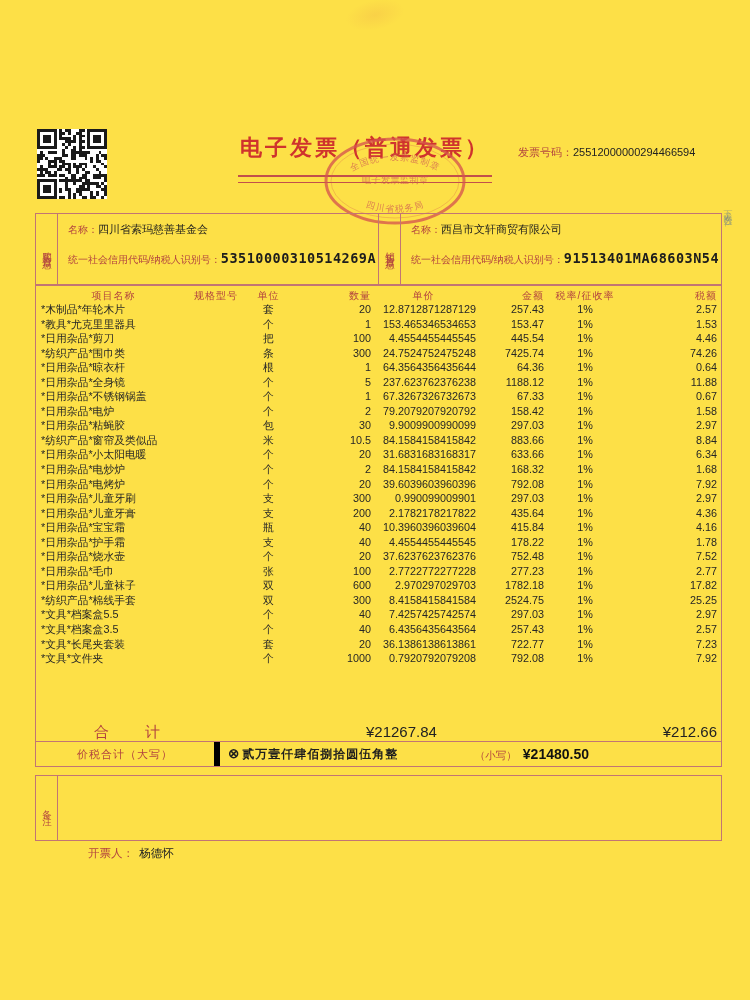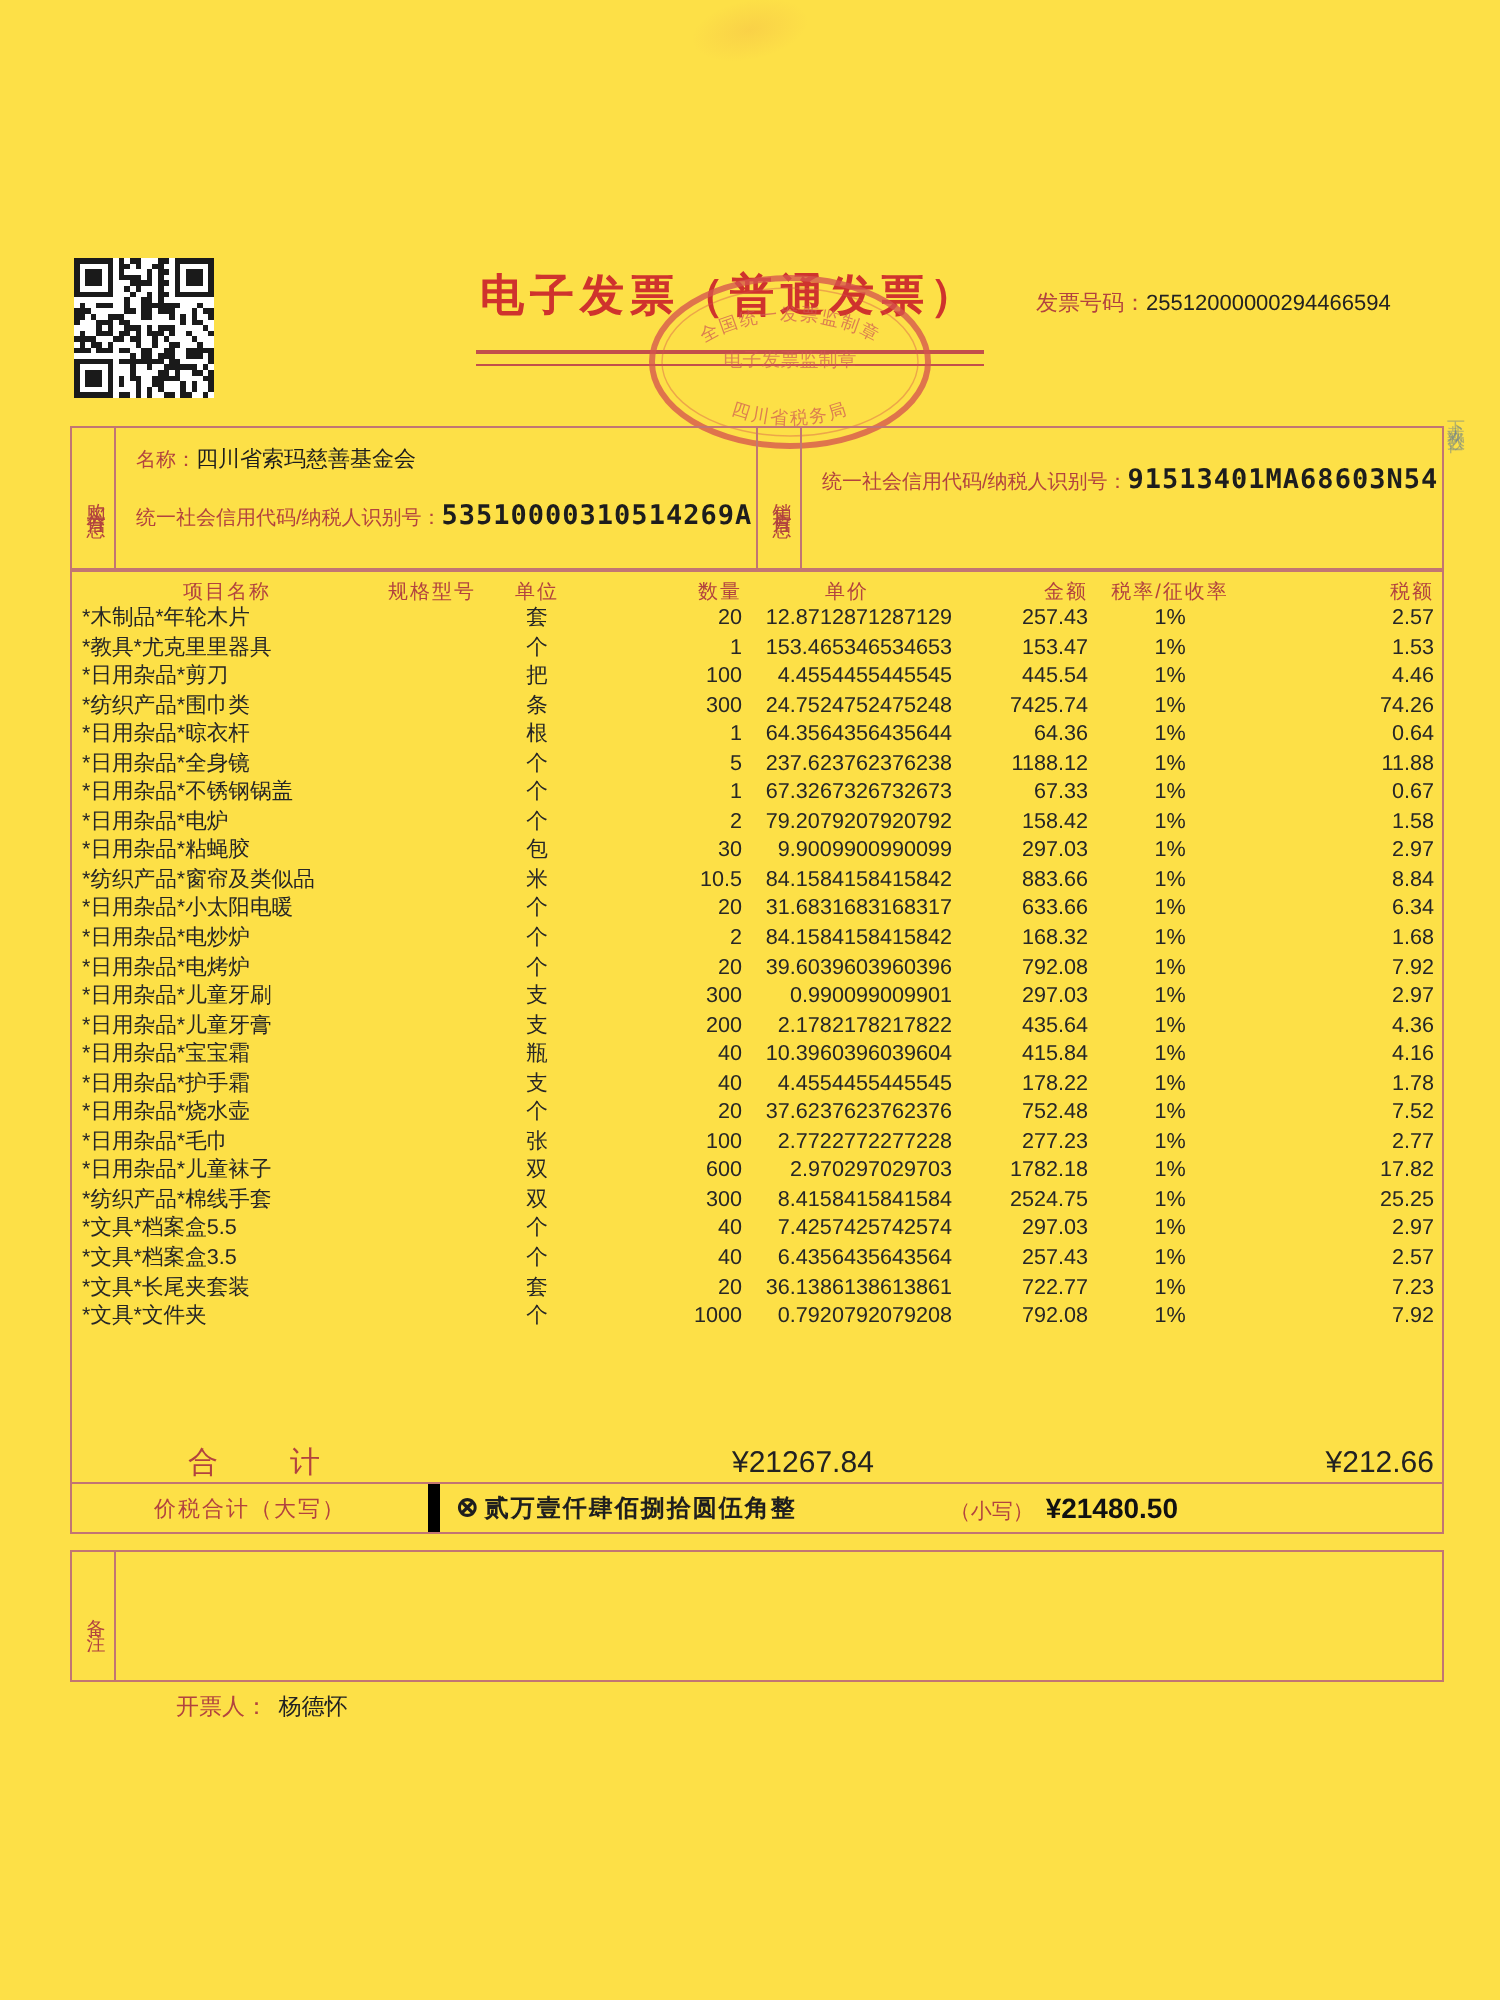--- a/index.html
+++ b/index.html
@@ -357,20 +357,23 @@
           <span class="lbl">名称：</span><span class="val">四川省索玛慈善基金会</span>
         </div>
         <div class="pline pline2">
           <span class="lbl">统一社会信用代码/纳税人识别号：</span><span class="val taxid">53510000310514269A</span>
         </div>
       </div>
     </div>
     <div class="half">
       <div class="vlabel">销售方信息</div>
       <div class="pbody">
+        <div class="pline pline1">
+          <span class="lbl">名称：</span><span class="val">西昌市文轩商贸有限公司</span>
+        </div>
         <div class="pline pline2">
           <span class="lbl">统一社会信用代码/纳税人识别号：</span><span class="val taxid">91513401MA68603N54</span>
         </div>
       </div>
     </div>
   </div>
 
   <div class="items-box">
     <div class="irow items-header" id="items-header">
         <span class="c-name">项目名称</span>

